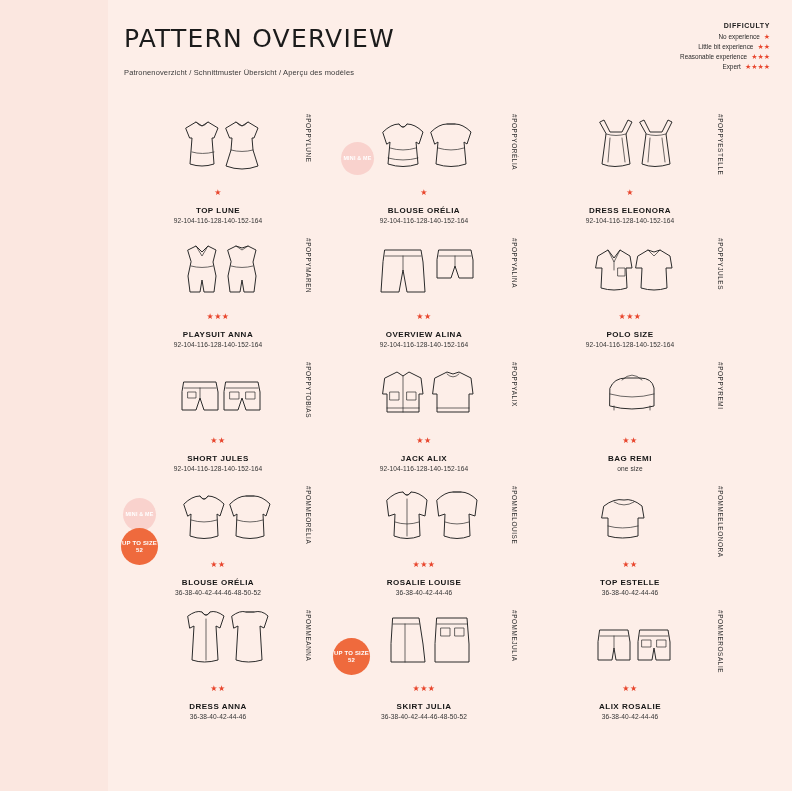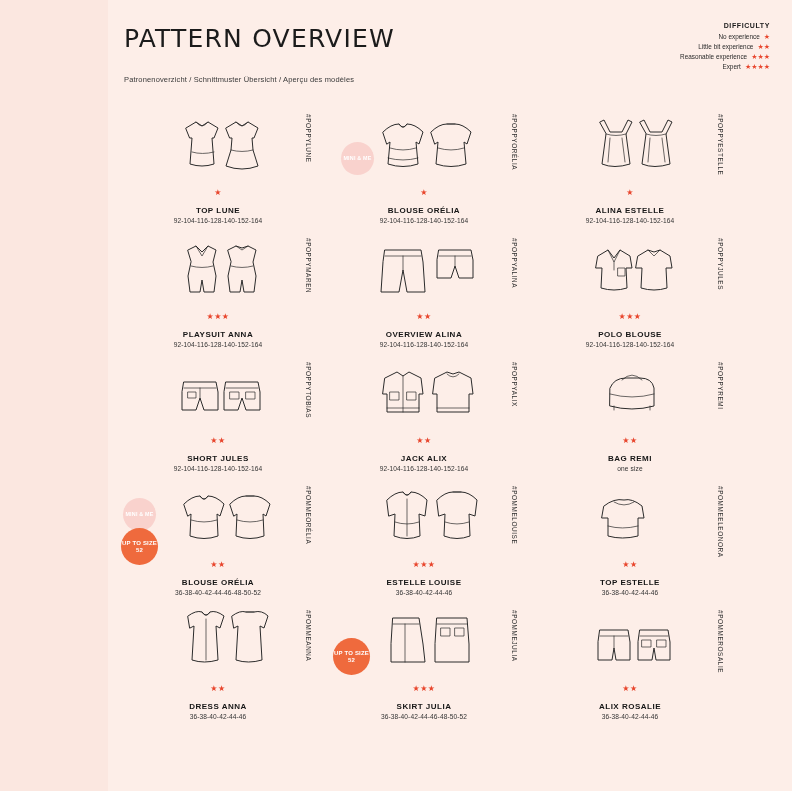--- a/index.html
+++ b/index.html
@@ -20,21 +20,21 @@
   
   .header{
     position:absolute;left:124px;top:24px;
   }
   .title{
     font-size:25px;letter-spacing:1.2px;color:#1b1b1b;
     font-weight:400;margin:0;
     font-family:"DejaVu Sans", sans-serif;
   }
   .subtitle{
-    font-size:7.5px;color:#3a3a3a;margin-top:22px;letter-spacing:.15px;
+    font-size:7.5px;color:#3a3a3a;margin-top:15px;letter-spacing:.15px;
   }
   
   .legend{
     position:absolute;right:22px;top:22px;text-align:right;
     font-size:6.4px;color:#2b2b2b;
   }
   .legend-title{
     font-size:7px;font-weight:700;letter-spacing:.6px;color:#1b1b1b;margin-bottom:3px;
   }
   .legend-row{
@@ -176,21 +176,21 @@
             <path class="linework" d="M30 14 L34 12 L40 24 L52 24 L58 12 L62 14 L56 26 L60 56 Q44 61 32 56 L36 26 Z"></path>
             <path class="lw-thin" d="M36 26 Q46 29 56 26"></path>
             <path class="lw-thin" d="M40 30 L38 54 M52 30 L55 54"></path>
             <path class="linework" d="M70 14 L74 12 L80 24 L92 24 L98 12 L102 14 L96 26 L100 56 Q84 61 72 56 L76 26 Z"></path>
             <path class="lw-thin" d="M76 26 Q86 29 96 26"></path>
             <path class="lw-thin" d="M80 30 L78 54 M92 30 L95 54"></path>
           </svg>
         </div>
         <div class="meta">
           <div class="cellstars">★</div>
-          <div class="name">ALINA ESTELLE</div>
+          <div class="name">DRESS ELEONORA</div>
           <div class="sizes">92-104-116-128-140-152-164</div>
         </div>
         <div class="hashtag">#POPPYESTELLE</div>
       </div>
     </div>
 
     <div class="row">
 
       <div class="cell">
         <div class="figure">
@@ -236,21 +236,21 @@
             <path class="linework" d="M28 20 L38 14 L44 22 L50 14 L60 20 L62 32 L56 32 L57 52 Q44 56 31 52 L32 32 L26 32 Z"></path>
             <path class="lw-thin" d="M38 14 L44 26 L50 14"></path>
             <path class="lw-thin" d="M44 26 L44 34"></path>
             <rect class="lw-thin" x="48" y="32" width="7" height="8"></rect>
             <path class="linework" d="M68 20 L78 14 L84 16 L90 14 L100 20 L102 32 L96 32 L97 52 Q84 56 71 52 L72 32 L66 32 Z"></path>
             <path class="lw-thin" d="M78 14 L84 20 L90 14"></path>
           </svg>
         </div>
         <div class="meta">
           <div class="cellstars">★★★</div>
-          <div class="name">POLO BLOUSE</div>
+          <div class="name">POLO SIZE</div>
           <div class="sizes">92-104-116-128-140-152-164</div>
         </div>
         <div class="hashtag">#POPPYJULES</div>
       </div>
     </div>
 
     <div class="row">
 
       <div class="cell">
         <div class="figure">
@@ -346,21 +346,21 @@
             <path class="lw-thin" d="M44 10 Q48 17 52 10"></path>
             <path class="lw-thin" d="M48 17 L48 54"></path>
             <path class="lw-thin" d="M36 40 Q48 44 60 40"></path>
             <path class="linework" d="M78 18 Q86 10 94 10 L102 10 Q110 10 118 18 L116 34 L110 32 L111 54 Q98 59 85 54 L86 32 L80 34 Z"></path>
             <path class="lw-thin" d="M94 10 L102 10"></path>
             <path class="lw-thin" d="M86 40 Q98 44 110 40"></path>
           </svg>
         </div>
         <div class="meta">
           <div class="cellstars">★★★</div>
-          <div class="name">ESTELLE LOUISE</div>
+          <div class="name">ROSALIE LOUISE</div>
           <div class="sizes">36-38-40-42-44-46</div>
         </div>
         <div class="hashtag">#POMMELOUISE</div>
       </div>
 
       <div class="cell">
         <div class="figure">
           <svg width="120" height="72" viewBox="0 0 120 72">
             <path class="linework" d="M34 22 Q44 14 54 16 Q62 14 72 22 L74 34 L68 34 L68 52 Q52 56 38 52 L38 34 L32 34 Z"></path>
             <path class="lw-thin" d="M44 18 Q54 24 64 18"></path>

